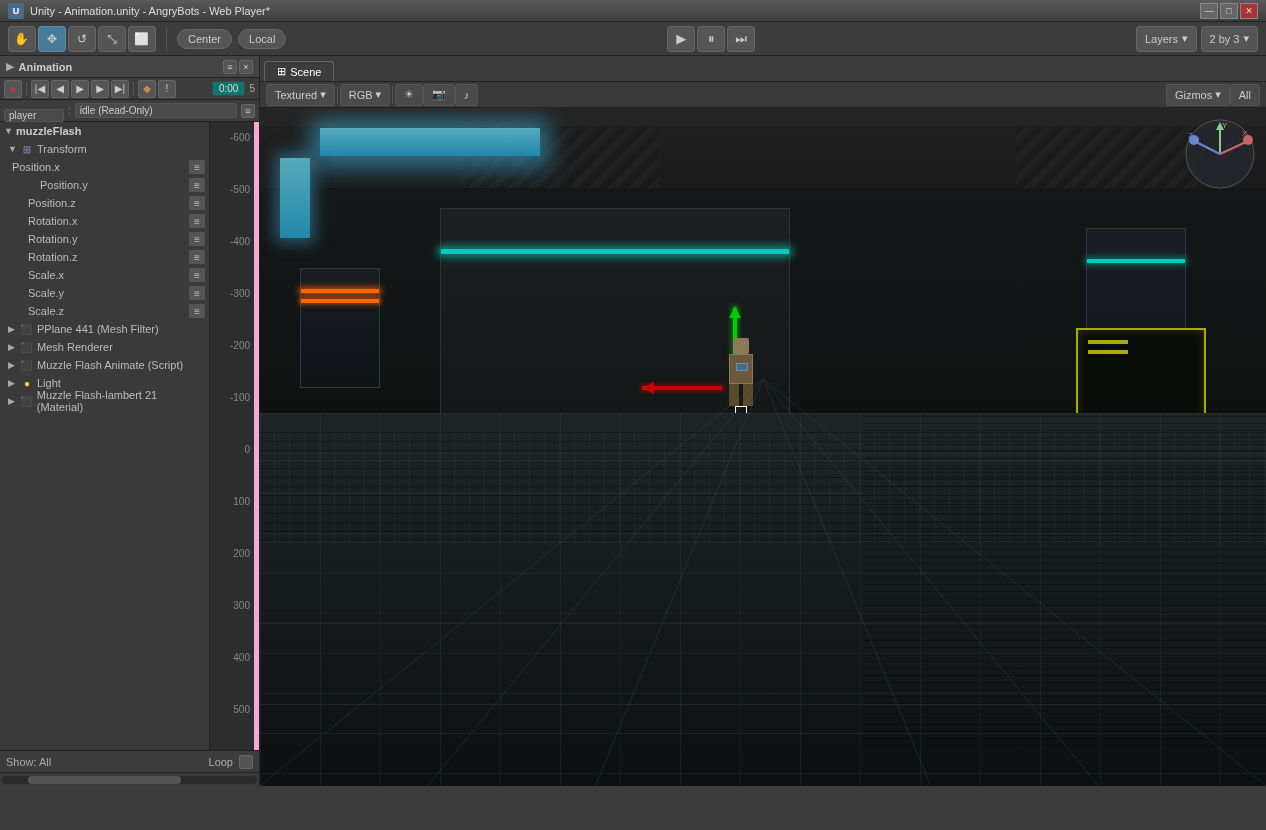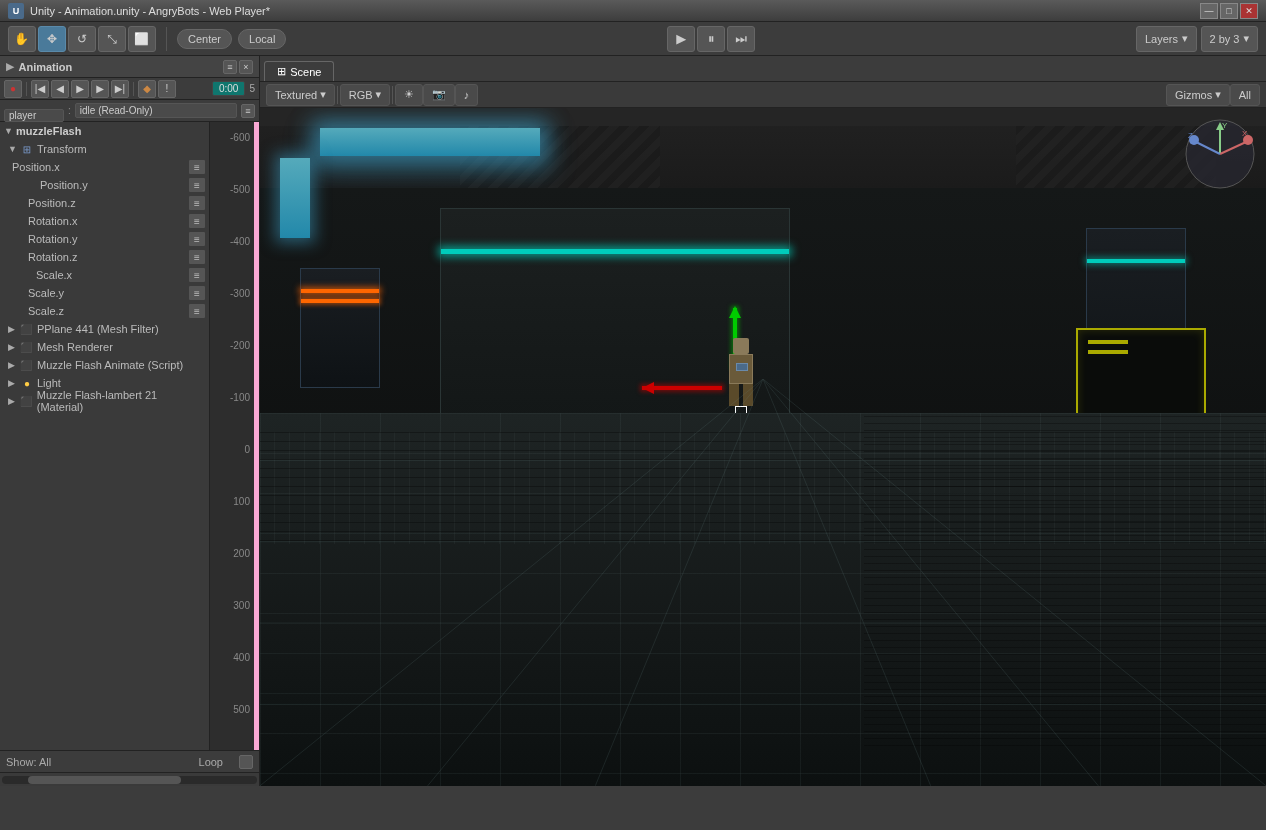--- a/index.html
+++ b/index.html
@@ -370,21 +370,21 @@
       border-bottom: 1px solid #222;
       flex-shrink: 0;
     }
 
     #anim-bottom {
       height: 22px;
       background: #3c3c3c;
       display: flex;
       align-items: center;
       padding: 0 6px;
-      gap: 16px;
+      gap: 6px;
       border-top: 1px solid #222;
       flex-shrink: 0;
       color: #aaa;
       font-size: 11px;
     }
 
     #anim-scroll-bar {
       height: 14px;
       background: #3a3a3a;
       border-top: 1px solid #222;
@@ -577,21 +577,21 @@
               <span style="margin-left:auto;font-size:10px;background:#555;width:16px;height:14px;display:flex;align-items:center;justify-content:center;border-radius:1px;">≡</span>
             </div>
             <div class="prop-item grandchild" style="padding-left:28px;">
               <span>Rotation.y</span>
               <span style="margin-left:auto;font-size:10px;background:#555;width:16px;height:14px;display:flex;align-items:center;justify-content:center;border-radius:1px;">≡</span>
             </div>
             <div class="prop-item grandchild" style="padding-left:28px;">
               <span>Rotation.z</span>
               <span style="margin-left:auto;font-size:10px;background:#555;width:16px;height:14px;display:flex;align-items:center;justify-content:center;border-radius:1px;">≡</span>
             </div>
-            <div class="prop-item grandchild" style="padding-left:36px;align-items:center;">
+            <div class="prop-item grandchild" style="padding-left:28px;align-items:center;">
               <span>Scale.x</span>
               <span style="margin-left:auto;font-size:10px;background:#555;width:16px;height:14px;display:flex;align-items:center;justify-content:center;border-radius:1px;">≡</span>
             </div>
             <div class="prop-item grandchild" style="padding-left:28px;">
               <span>Scale.y</span>
               <span style="margin-left:auto;font-size:10px;background:#555;width:16px;height:14px;display:flex;align-items:center;justify-content:center;border-radius:1px;">≡</span>
             </div>
             <div class="prop-item grandchild" style="padding-left:28px;">
               <span>Scale.z</span>
               <span style="margin-left:auto;font-size:10px;background:#555;width:16px;height:14px;display:flex;align-items:center;justify-content:center;border-radius:1px;">≡</span>

